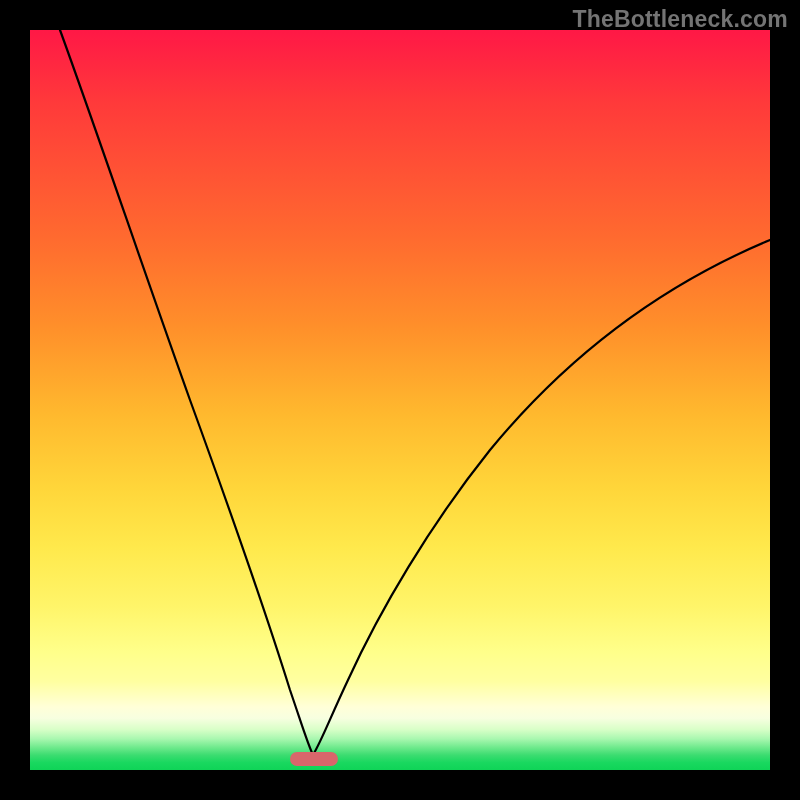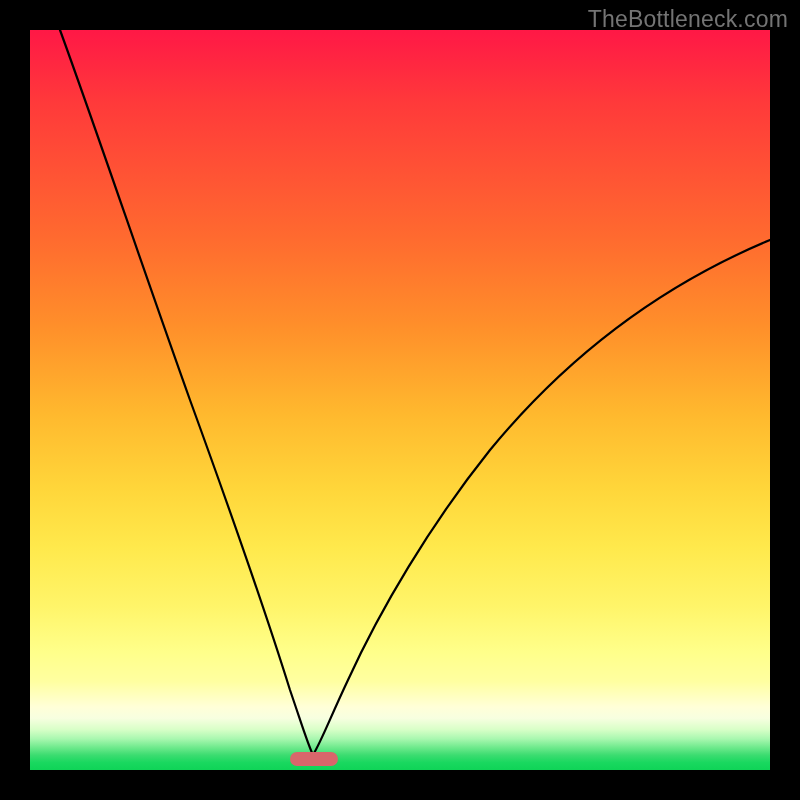--- a/index.html
+++ b/index.html
@@ -51,21 +51,21 @@
     position: absolute;
     background: #d9666b;
     border-radius: 10px;
   }
   .watermark {
     position: absolute;
     top: 6px;
     right: 12px;
     color: #747474;
     font-size: 23px;
-    font-weight: 400;
+    font-weight: 700;
     letter-spacing: 0.2px;
   }
   svg.curve {
     position: absolute;
     left: 0; top: 0;
     width: 740px;
     height: 740px;
     overflow: visible;
   }
   .curve path {

